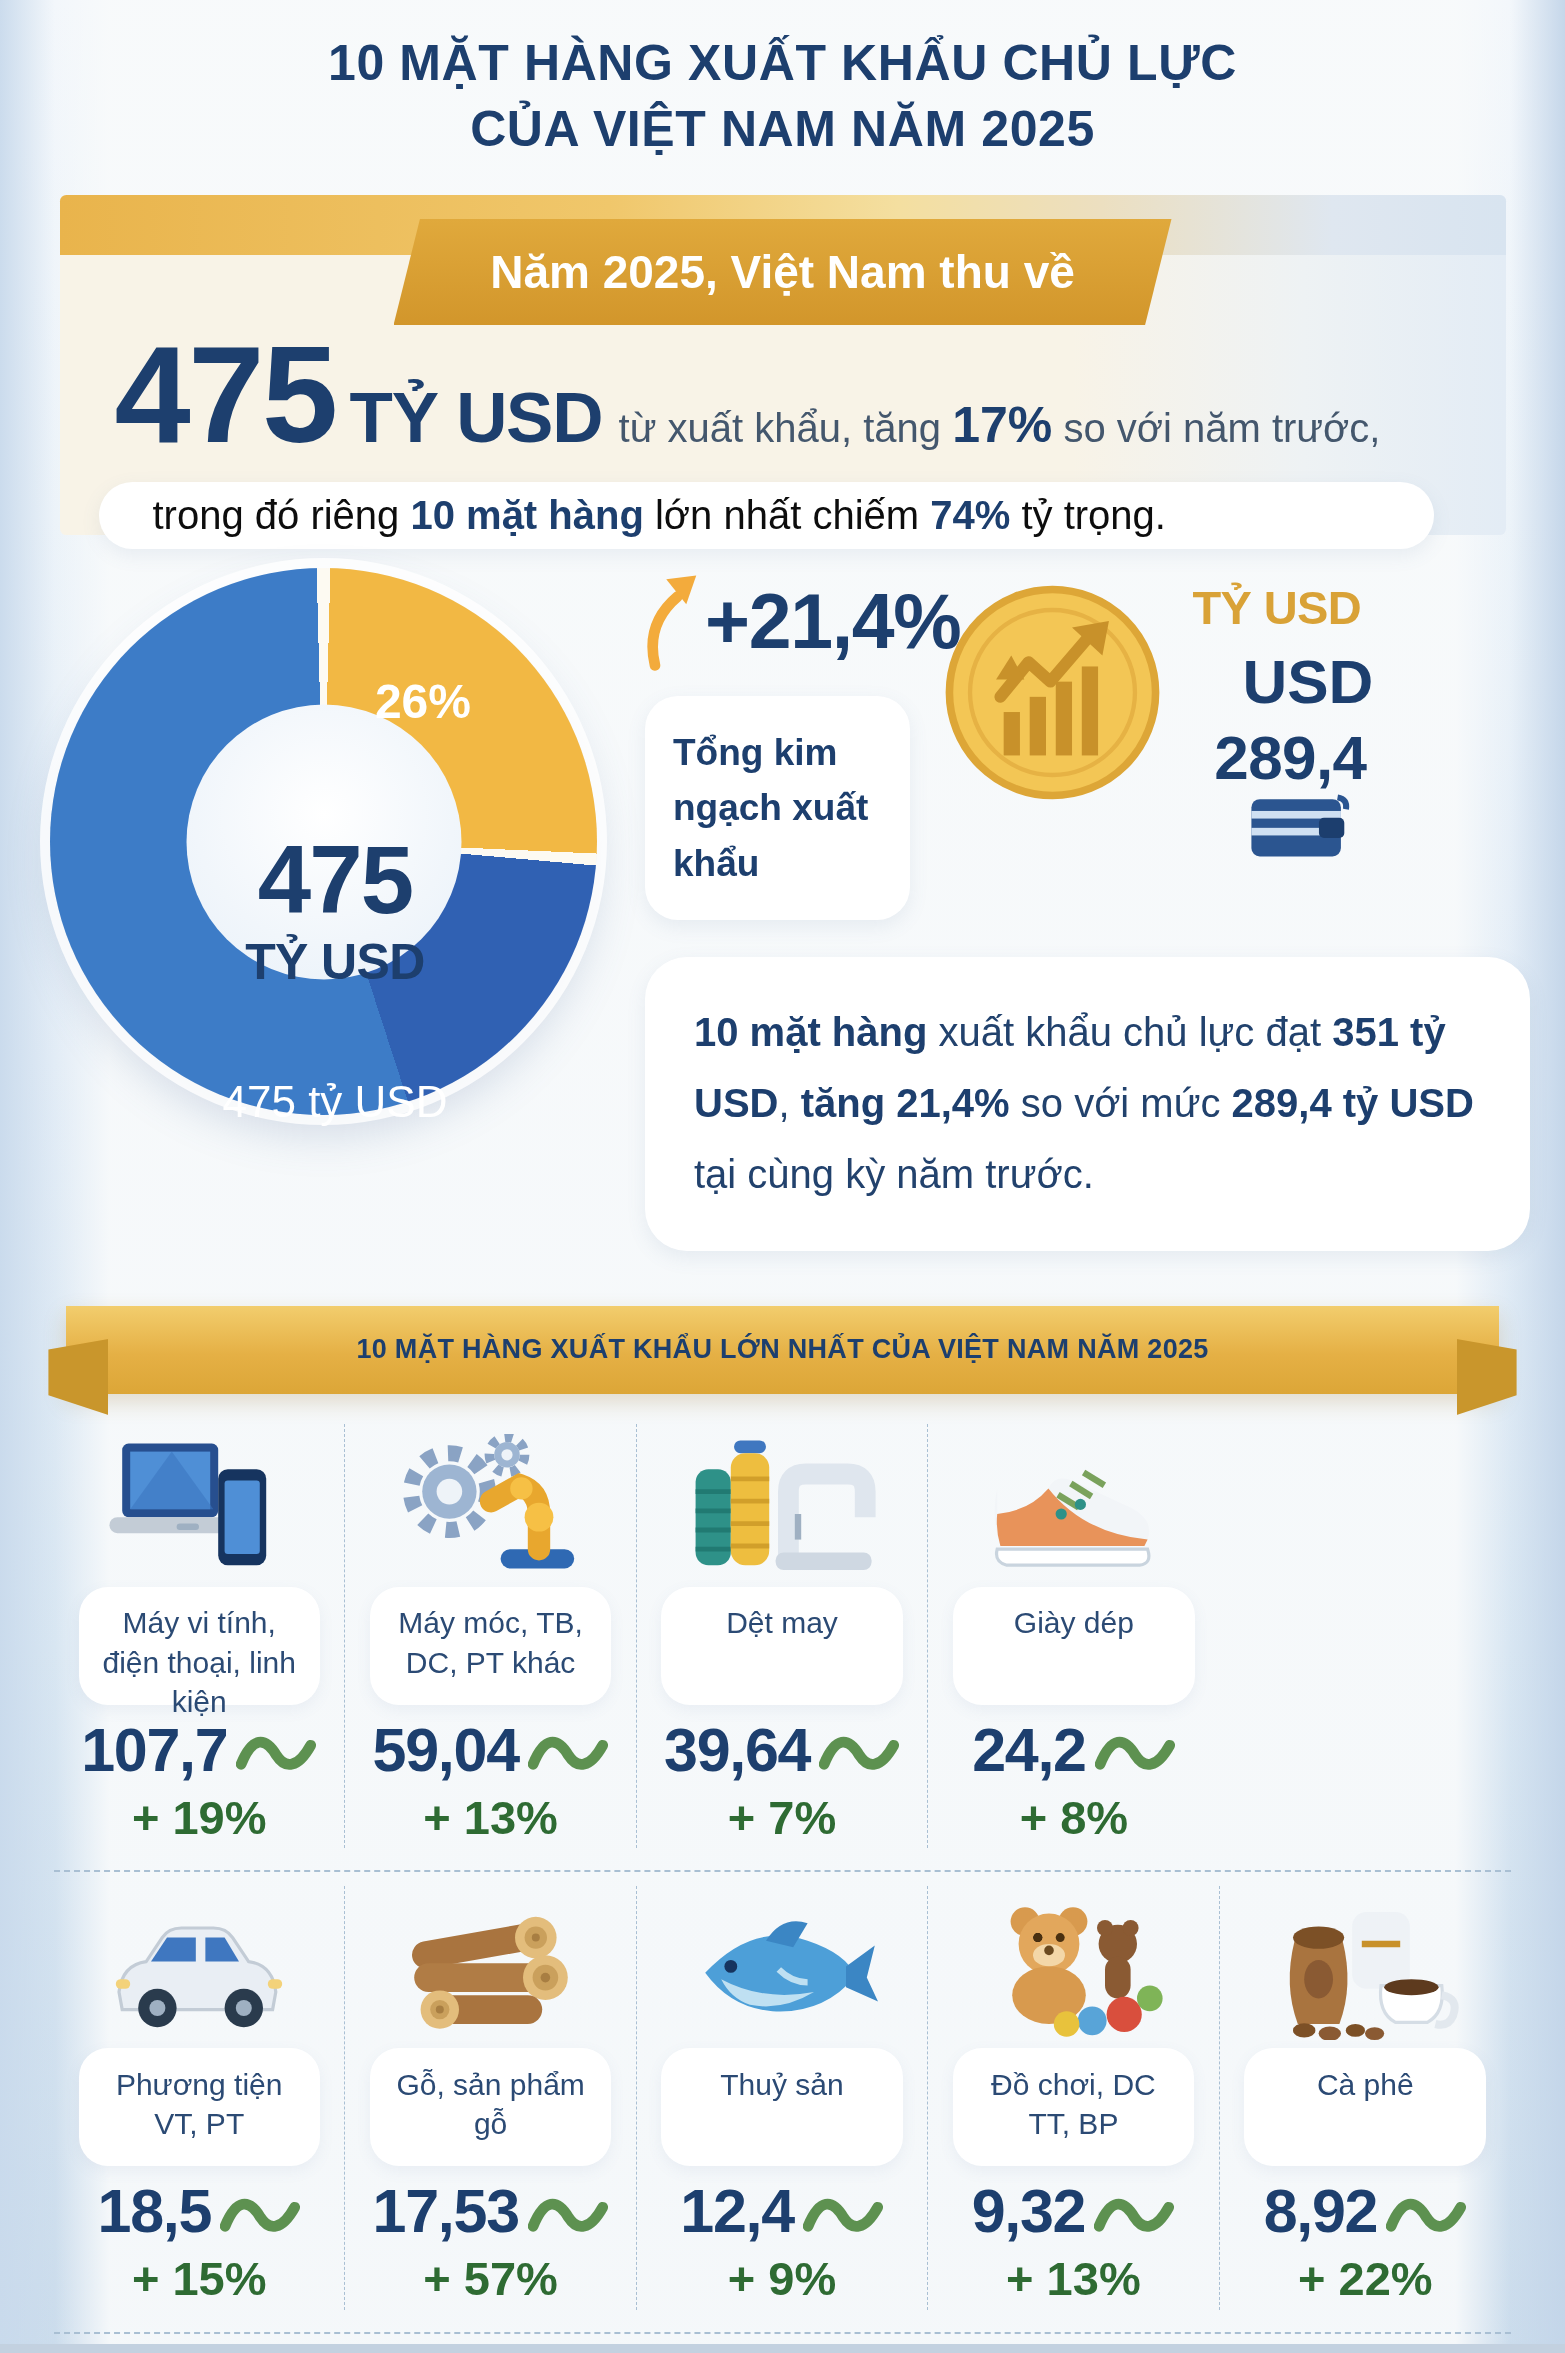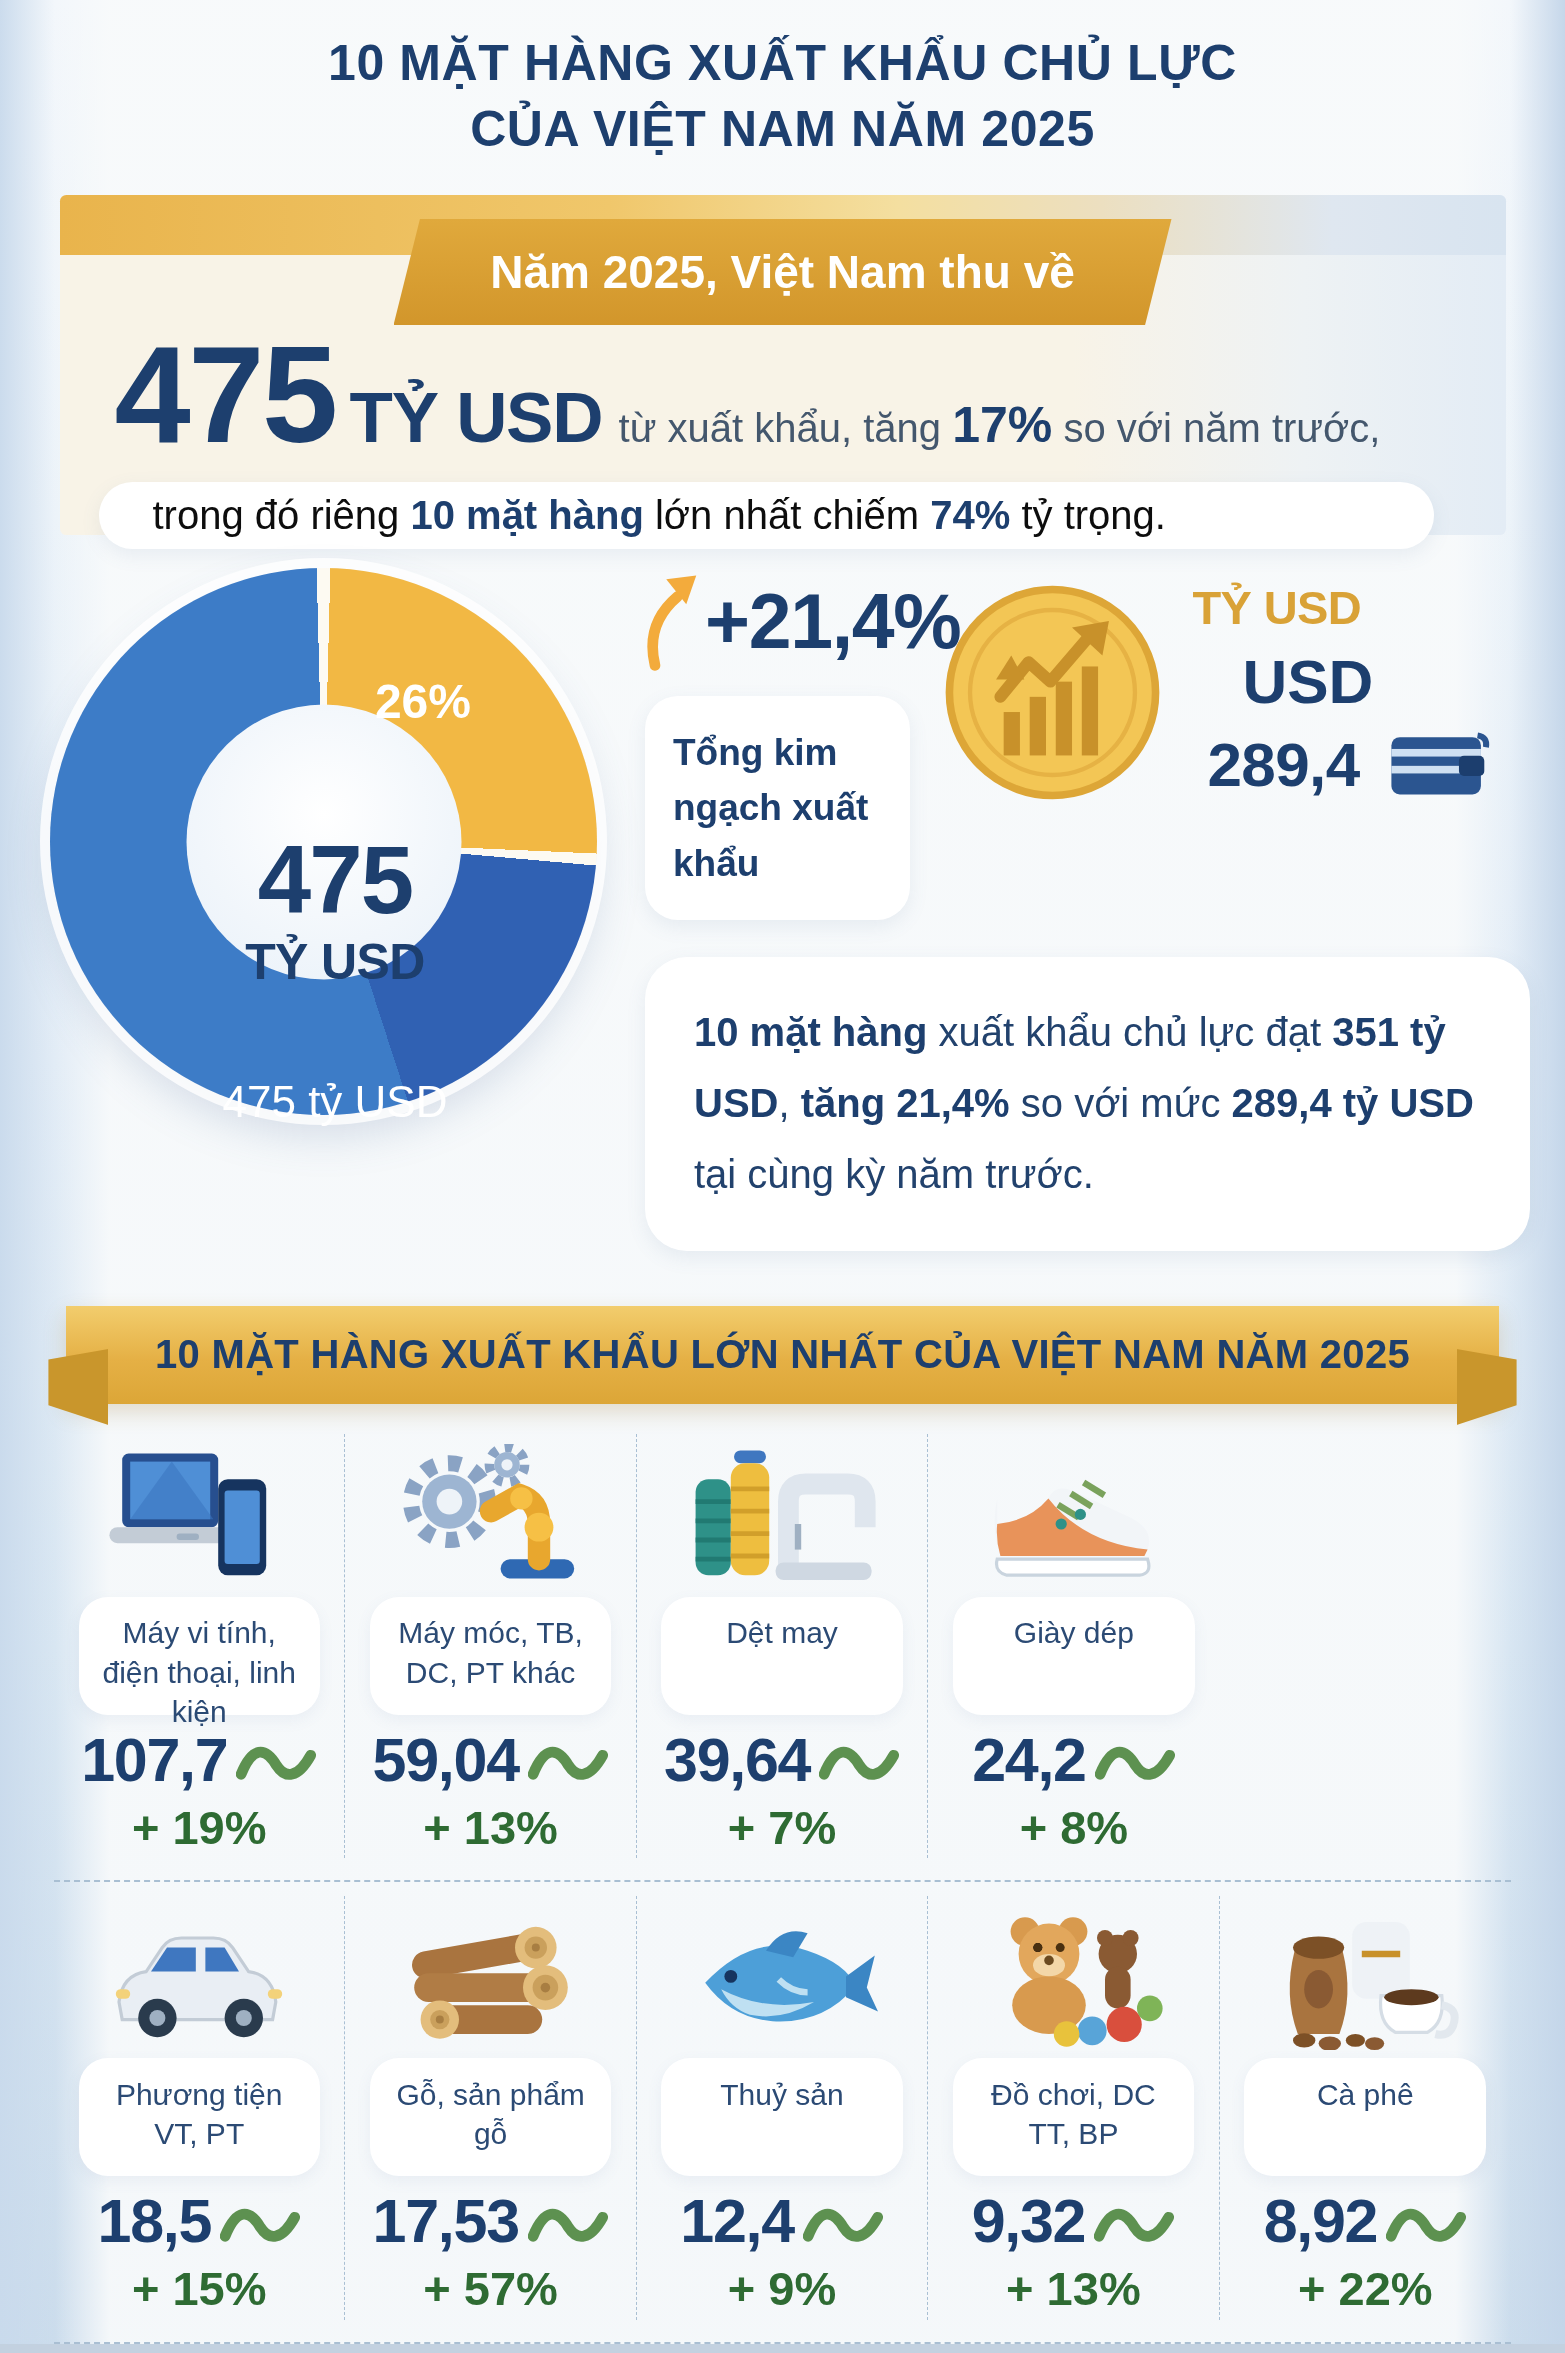--- a/index.html
+++ b/index.html
@@ -74,33 +74,33 @@
   .caption-bubble{margin-top:25px; width:265px; background:#fff; border-radius:33px;
     padding:29px 28px; font-size:37px; font-weight:bold; color:var(--navy); line-height:1.5;
     box-shadow:0 6.3px 19px rgba(90,120,160,.10);}
   .g-right{flex:1; display:flex; align-items:flex-start; margin-top:16.4px;}
   .coin{width:217px; height:217px; flex:none;}
   .big-stack{margin-left:21.4px; line-height:1;}
   .v-row{display:flex; align-items:baseline;}
   .v351{font-size:111px; font-weight:bold; color:var(--gold-text); letter-spacing:-1.9px;}
   .v351u{font-size:47px; font-weight:bold; color:var(--gold-text); margin-left:10px; letter-spacing:-0.6px;}
   .vusd{font-size:62px; font-weight:bold; color:var(--navy); margin:20px 0 0 60px;}
-  .vprev-row{display:flex; align-items:center; margin:14px 0 0 25px;}
+  .vprev-row{display:flex; align-items:center; margin:14px 0 0 25px;flex-direction:column;}
   .vprev{font-size:62px; font-weight:bold; color:var(--navy); letter-spacing:-0.6px;}
   .wallet{width:126px; height:76px; margin-left:14px;}
   .note-bubble{margin-top:37px; background:#fff; border-radius:42px; padding:40px 49px;
     font-size:40px; color:#22426d; line-height:1.78; white-space:pre-wrap;
     box-shadow:0 6.3px 19px rgba(90,120,160,.10);}
   .note-bubble .rb{font-weight:bold; color:var(--navy);}
 
   
-  .section-ribbon{position:relative; margin:55px 66px 0; height:98px; z-index:0;
+  .section-ribbon{position:relative; margin:55px 66px 0; height:88px; z-index:0;
     background:linear-gradient(180deg,#f2cd6d 0%, #e5b045 55%, #dca637 100%);
     display:flex; align-items:center; justify-content:center;
-    color:var(--navy); font-size:40px; font-weight:bold; letter-spacing:0.3px;
+    color:var(--navy); font-size:27px; font-weight:bold; letter-spacing:0.3px;
     box-shadow:0 8.8px 21.4px rgba(150,110,30,.22);}
   .section-ribbon::before{content:""; position:absolute; left:-17.6px; bottom:-21.4px; width:60px; height:76px;
     background:#c9962c; clip-path:polygon(0 14%, 100% 0, 100% 100%, 0 74%); z-index:-1;}
   .section-ribbon::after{content:""; position:absolute; right:-17.6px; bottom:-21.4px; width:60px; height:76px;
     background:#c9962c; clip-path:polygon(0 0, 100% 14%, 100% 74%, 0 100%); z-index:-1;}
 
   
   .products{margin:16.4px 54px 0;}
   .prod-row{display:grid; grid-template-columns:repeat(5,1fr);
     border-bottom:2.5px dashed var(--dash); padding:14px 0 21.4px;}

